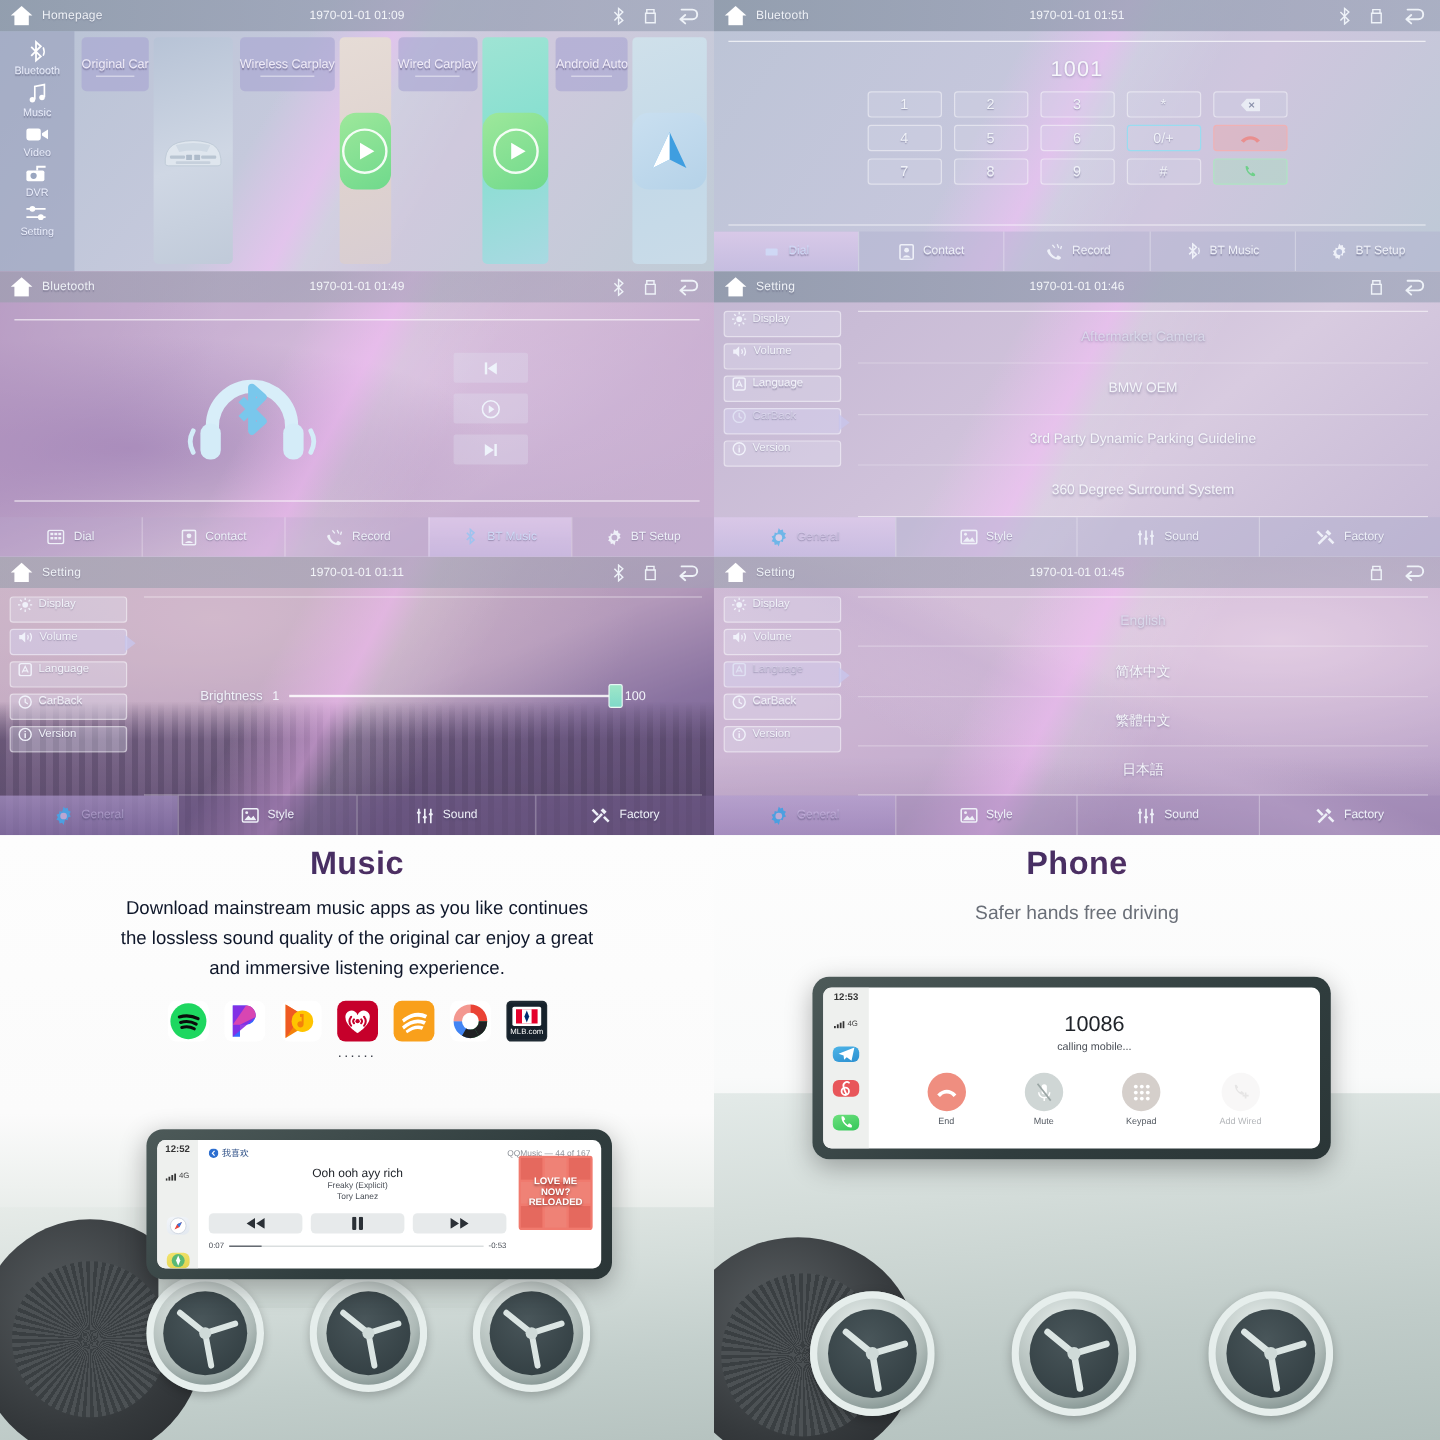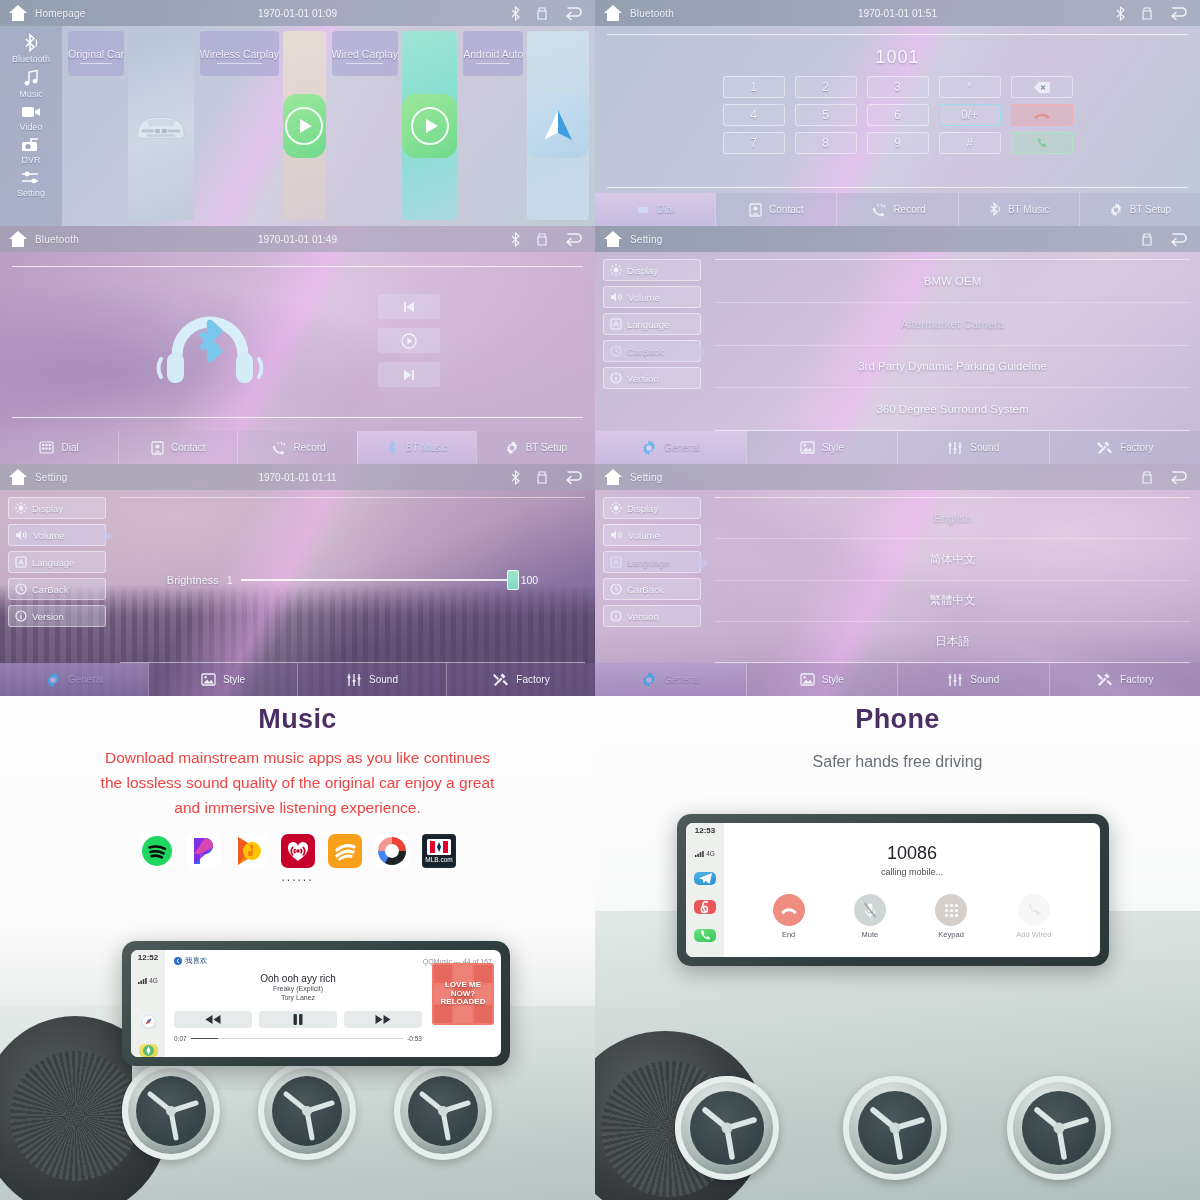--- a/index.html
+++ b/index.html
@@ -96,21 +96,21 @@
   .btm-rule { position:absolute; left:12px; right:12px; height:1px; background:rgba(255,255,255,.75); }
   .bt-headphone { position:absolute; left:26%; top:26%; }
   .btm-ctrls { position:absolute; right:26%; top:20%; display:flex; flex-direction:column; gap:9px; }
   .btm-btn { width:62px; height:25px; border-radius:2px; background:rgba(226,226,240,.33);
     display:flex; align-items:center; justify-content:center; }
 
   
   .st-body { position:relative; height:calc(100% - 26px); z-index:4; display:flex; padding:7px 10px 0 8px;}
   .st-side { width:98px; flex:0 0 98px; display:flex; flex-direction:column; gap:5px;}
   .st-item { position:relative; height:22px; border-radius:3px; background:rgba(229,229,244,.33);
-    border:1px solid rgba(255,255,255,.45); display:flex; align-items:center; gap:5px; padding-left:6px;
+    border:1px solid rgba(255,255,255,.45); display:flex; align-items:flex-start; gap:5px; padding-left:6px;
     color:#f1f2f9; font-size:9.5px; text-shadow:0 1px 1px rgba(60,60,95,.35);}
   .st-item.sel { background:rgba(214,210,240,.5); }
   .st-item.sel:after{ content:""; position:absolute; right:-8px; top:4px; width:0;height:0;
     border-top:7px solid transparent;border-bottom:7px solid transparent;border-left:9px solid rgba(200,198,236,.8);}
   .st-main { flex:1; margin-left:14px; border-top:1px solid rgba(255,255,255,.55);
     border-bottom:1px solid rgba(255,255,255,.55); display:flex; flex-direction:column; }
   .st-row { flex:1; display:flex; align-items:center; justify-content:center;
     color:#f4f5fa; font-size:11.5px; border-bottom:1px solid rgba(255,255,255,.28);
     text-shadow:0 1px 2px rgba(70,70,110,.4); }
   .st-row:last-child { border-bottom:none; }
@@ -123,21 +123,21 @@
   .bright-knob{position:absolute;right:-6px;top:-9px;width:12px;height:20px;border-radius:2px;
     background:linear-gradient(180deg,#9fe7c8,#7fd9c9);border:1px solid rgba(255,255,255,.8);}
 
   
   .promo { position:relative; overflow:hidden; background:#fff; }
   .promo .ph { position:absolute; inset:0; }
   .promo-txt { position:relative; z-index:3; text-align:center; padding-top:8px; }
   .promo-h { font-size:27px; font-weight:bold; letter-spacing:.4px;
     background:linear-gradient(90deg,#2f2c63,#4d2f63 55%,#6a3a74);
     -webkit-background-clip:text; background-clip:text; color:transparent; }
-  .promo-p { margin:10px auto 0; width:400px; font-size:15.5px; line-height:1.62; color:#ef4444; }
+  .promo-p { margin:10px auto 0; width:400px; font-size:15.5px; line-height:1.62; color:#0f172a; }
   .promo-p.sub { font-size:16px; color:#6a6f78; margin-top:14px; }
   .applist { position:relative; z-index:3; display:flex; justify-content:center; align-items:center;
     gap:13px; margin-top:14px; }
   .appbox { width:34px; height:34px; border-radius:7px; display:flex; align-items:center; justify-content:center; overflow:hidden;}
   .dots { text-align:center; color:#3b3f4a; font-size:12px; letter-spacing:2px; margin-top:2px; position:relative; z-index:3;}
 
   
   .device { position:absolute; z-index:4; border-radius:14px; padding:9px;
     background:linear-gradient(150deg,#4d5a59,#303d3e 60%,#2b3637); box-shadow:0 6px 22px rgba(0,0,0,.3); }
   .dev-screen { width:100%; height:100%; border-radius:7px; overflow:hidden; display:flex; background:#fff; }
@@ -497,20 +497,21 @@
     </div>
   </div>
 
   <div class="hu">
     <div class="bgphoto" style="background:linear-gradient(140deg,#c3b7d2,#cfc1da 40%,#d8cbe0 62%,#c6b9d5);"></div>
     <div class="sheen"></div>
 
     <div class="statusbar">
       <span class="home-ico"></span>
       <span class="sb-title">Setting</span>
+      <span class="sb-time">1970-01-01 01:46</span>
       <span class="sb-right">
         <svg width="14" height="15" viewBox="0 0 14 15">
             <path d="M4 5V2h6v3M3 5h8v8H3z" fill="none" stroke="#eef2f8" stroke-width="1.2"></path>
           </svg>
         <svg width="22" height="17" viewBox="0 0 22 17">
             <path d="M5 3h9a4 4 0 010 8H4m0 0l4-3.5M4 11l4 3.5" fill="none" stroke="#eef2f8" stroke-width="1.6" stroke-linecap="round"></path>
           </svg>
       </span>
     </div>
 
@@ -548,22 +549,22 @@
         </div>
         <div class="st-item">
           <svg width="12" height="12" viewBox="0 0 12 12">
               <circle cx="6" cy="6" r="5" fill="none" stroke="#f0f1fa" stroke-width="1.2"></circle>
               <path d="M6 5v4M6 3.2v.9" stroke="#f0f1fa" stroke-width="1.2"></path>
             </svg>
           <span>Version</span>
         </div>
       </div>
       <div class="st-main">
+        <div class="st-row dim">Aftermarket Camera</div>
         <div class="st-row">BMW OEM</div>
-        <div class="st-row dim">Aftermarket Camera</div>
         <div class="st-row">3rd Party Dynamic Parking Guideline</div>
         <div class="st-row">360 Degree Surround System</div>
       </div>
     </div>
 
     <div class="tabbar">
       <div class="tab active">
         <svg width="16" height="16" viewBox="0 0 16 16">
             <path d="M8 0l1.2 1.8 2.2-.6.4 2.3 2.2.9-1.2 2 1.2 2-2.2.9-.4 2.3-2.2-.6L8 15.4l-1.2-1.8-2.2.6-.4-2.3-2.2-.9 1.2-2-1.2-2 2.2-.9.4-2.3 2.2.6z" fill="#6fb6e8"></path>
             <circle cx="8" cy="8" r="2.8" fill="#d8cfe9"></circle>
@@ -730,20 +731,21 @@
         linear-gradient(155deg,#d6c3d8 0%,#cdb6d2 30%,#c3a9cb 55%,#b49cc2 78%,#a890bb 100%);"></div>
     <div class="bgphoto" style="background:
         linear-gradient(205deg, rgba(216,196,222,.0) 44%, rgba(196,172,206,.55) 52%, rgba(196,172,206,.2) 62%, rgba(196,172,206,0) 70%),
         linear-gradient(180deg, rgba(0,0,0,0) 72%, rgba(120,96,140,.35) 100%);"></div>
     <div class="veil" style="background:rgba(206,188,220,.22);"></div>
     <div class="sheen"></div>
 
     <div class="statusbar lite">
       <span class="home-ico"></span>
       <span class="sb-title">Setting</span>
+      <span class="sb-time">1970-01-01 01:45</span>
       <span class="sb-right">
         <svg width="14" height="15" viewBox="0 0 14 15">
             <path d="M4 5V2h6v3M3 5h8v8H3z" fill="none" stroke="#eef2f8" stroke-width="1.2"></path>
           </svg>
         <svg width="22" height="17" viewBox="0 0 22 17">
             <path d="M5 3h9a4 4 0 010 8H4m0 0l4-3.5M4 11l4 3.5" fill="none" stroke="#eef2f8" stroke-width="1.6" stroke-linecap="round"></path>
           </svg>
       </span>
     </div>
 

